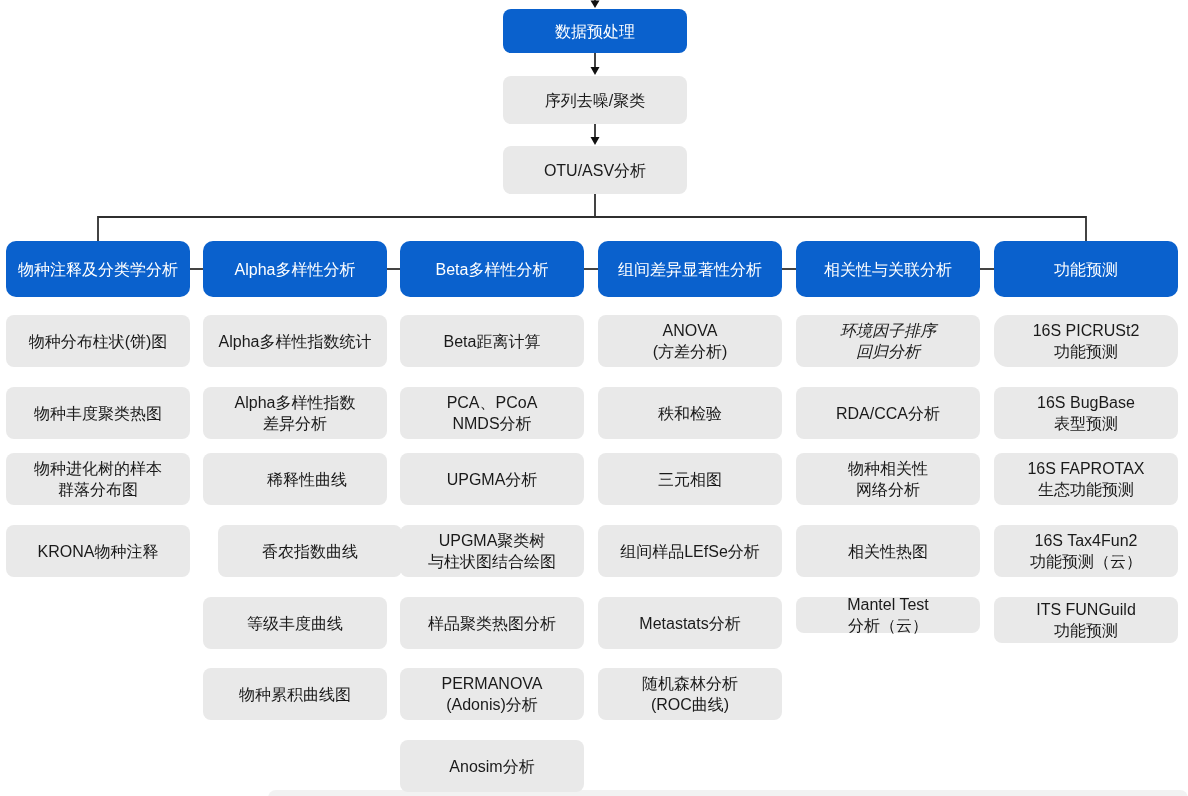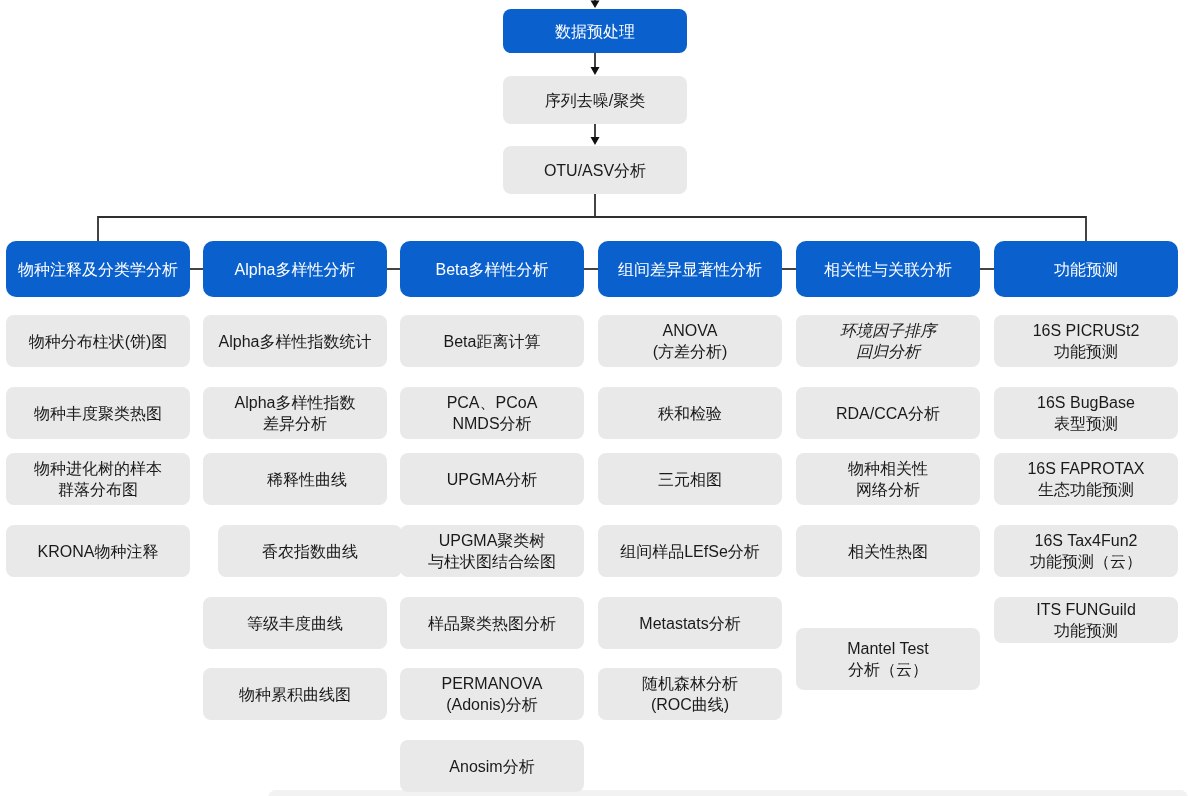--- a/index.html
+++ b/index.html
@@ -90,24 +90,24 @@
     <div class="node gray" style="left: 598px; top: 597px; width: 184px; height: 52px;">Metastats分析</div>
     <div class="node gray" style="left: 598px; top: 668px; width: 184px; height: 52px;">随机森林分析
 (ROC曲线)</div>
     <div class="node blue header-node" style="left: 796px; top: 241px; width: 184px; height: 56px;">相关性与关联分析</div>
     <div class="node gray" style="left: 796px; top: 315px; width: 184px; height: 52px; font-style: italic;">环境因子排序
 回归分析</div>
     <div class="node gray" style="left: 796px; top: 387px; width: 184px; height: 52px;">RDA/CCA分析</div>
     <div class="node gray" style="left: 796px; top: 453px; width: 184px; height: 52px;">物种相关性
 网络分析</div>
     <div class="node gray" style="left: 796px; top: 525px; width: 184px; height: 52px;">相关性热图</div>
-    <div class="node gray" style="left: 796px; top: 628px; width: 184px; height: 62px;">Mantel Test
+    <div class="node gray" style="left: 796px; top: 597px; width: 184px; height: 36px;">Mantel Test
 分析（云）</div>
     <div class="node blue header-node" style="left: 994px; top: 241px; width: 184px; height: 56px;">功能预测</div>
-    <div class="node gray" style="left: 994px; top: 315px; width: 184px; height: 52px;">16S PICRUSt2
+    <div class="node gray" style="left: 994px; top: 315px; width: 184px; height: 52px; border-radius: 14px;">16S PICRUSt2
 功能预测</div>
     <div class="node gray" style="left: 994px; top: 387px; width: 184px; height: 52px;">16S BugBase
 表型预测</div>
     <div class="node gray" style="left: 994px; top: 453px; width: 184px; height: 52px;">16S FAPROTAX
 生态功能预测</div>
     <div class="node gray" style="left: 994px; top: 525px; width: 184px; height: 52px;">16S Tax4Fun2
 功能预测（云）</div>
     <div class="node gray" style="left: 994px; top: 597px; width: 184px; height: 46px;">ITS FUNGuild
 功能预测</div>
   </div>

